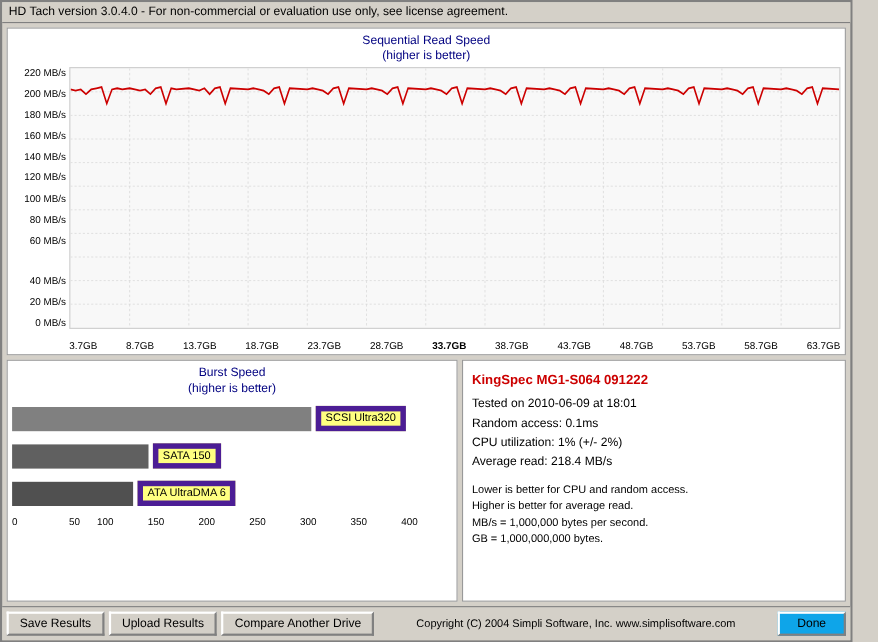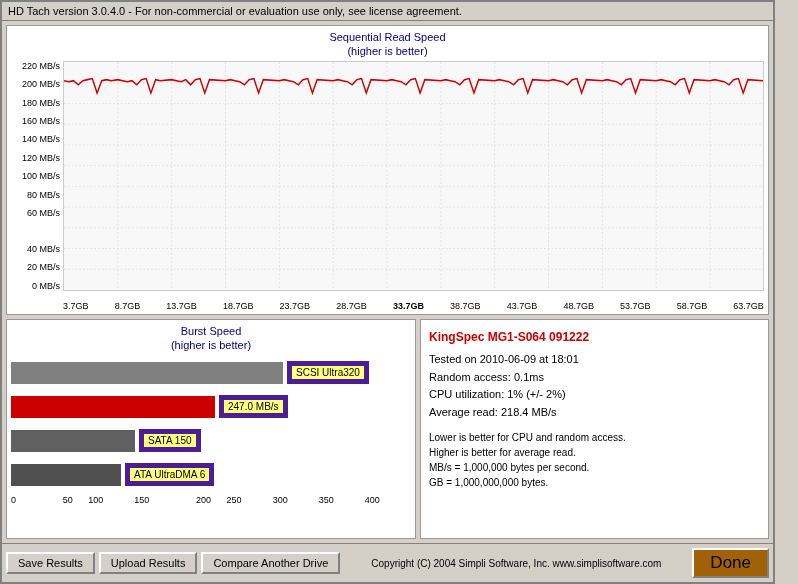--- a/index.html
+++ b/index.html
@@ -174,25 +174,25 @@
     }
 
     #copyright {
       flex: 1;
       text-align: center;
       font-size: 10px;
       color: #000;
     }
 
     .done-button {
-      background: #a16207;
+      background: #0ea5e9;
       border: 2px solid;
       border-color: #fff #808080 #808080 #fff;
       padding: 3px 16px;
-      font-size: 17px;
+      font-size: 11px;
       cursor: pointer;
     }
 
     
     #burst-bars {
       position: relative;
       padding-left: 0;
     }
 
     .bar-container {
@@ -333,39 +333,35 @@
           <div>(higher is better)</div>
         </div>
 
         <div id="burst-bars">
 
         <div class="bar-container">
               <span class="bar-fill" style="width: 272px; background: rgb(128, 128, 128);"></span>
               <span class="bar-tag">SCSI Ultra320</span>
             </div>
             <div class="bar-container">
-              <span class="bar-fill" style="width: 204px; background: rgb(204, 0, 0);"></span>
-              <span class="bar-tag">247.0 MB/s</span>
-            </div>
-            <div class="bar-container">
               <span class="bar-fill" style="width: 124px; background: rgb(96, 96, 96);"></span>
               <span class="bar-tag">SATA 150</span>
             </div>
             <div class="bar-container">
               <span class="bar-fill" style="width: 110px; background: rgb(80, 80, 80);"></span>
               <span class="bar-tag">ATA UltraDMA 6</span>
             </div>
           </div>
 
         <div id="burst-x-axis" style="display: flex;">
         <span style="font-size: 9px; flex-grow: 1;">0</span>
             <span style="font-size: 9px; flex-grow: 1; text-align: center;">50</span>
             <span style="font-size: 9px; flex-grow: 1;">100</span>
             <span style="font-size: 9px; flex-grow: 1;">150</span>
-            <span style="font-size: 9px; flex-grow: 1; text-align: center;">200</span>
+            <span style="font-size: 9px; flex-grow: 1;">200</span>
             <span style="font-size: 9px; flex-grow: 1;">250</span>
             <span style="font-size: 9px; flex-grow: 1;">300</span>
             <span style="font-size: 9px; flex-grow: 1;">350</span>
             <span style="font-size: 9px; flex-grow: 1;">400</span>
           </div>
       </div>
 
       <div id="info-panel">
         <div id="info-drive-name">KingSpec MG1-S064 091222</div>
         <div id="info-stats" style="font-size: 11px; line-height: 1.6; margin-bottom: 8px;">

